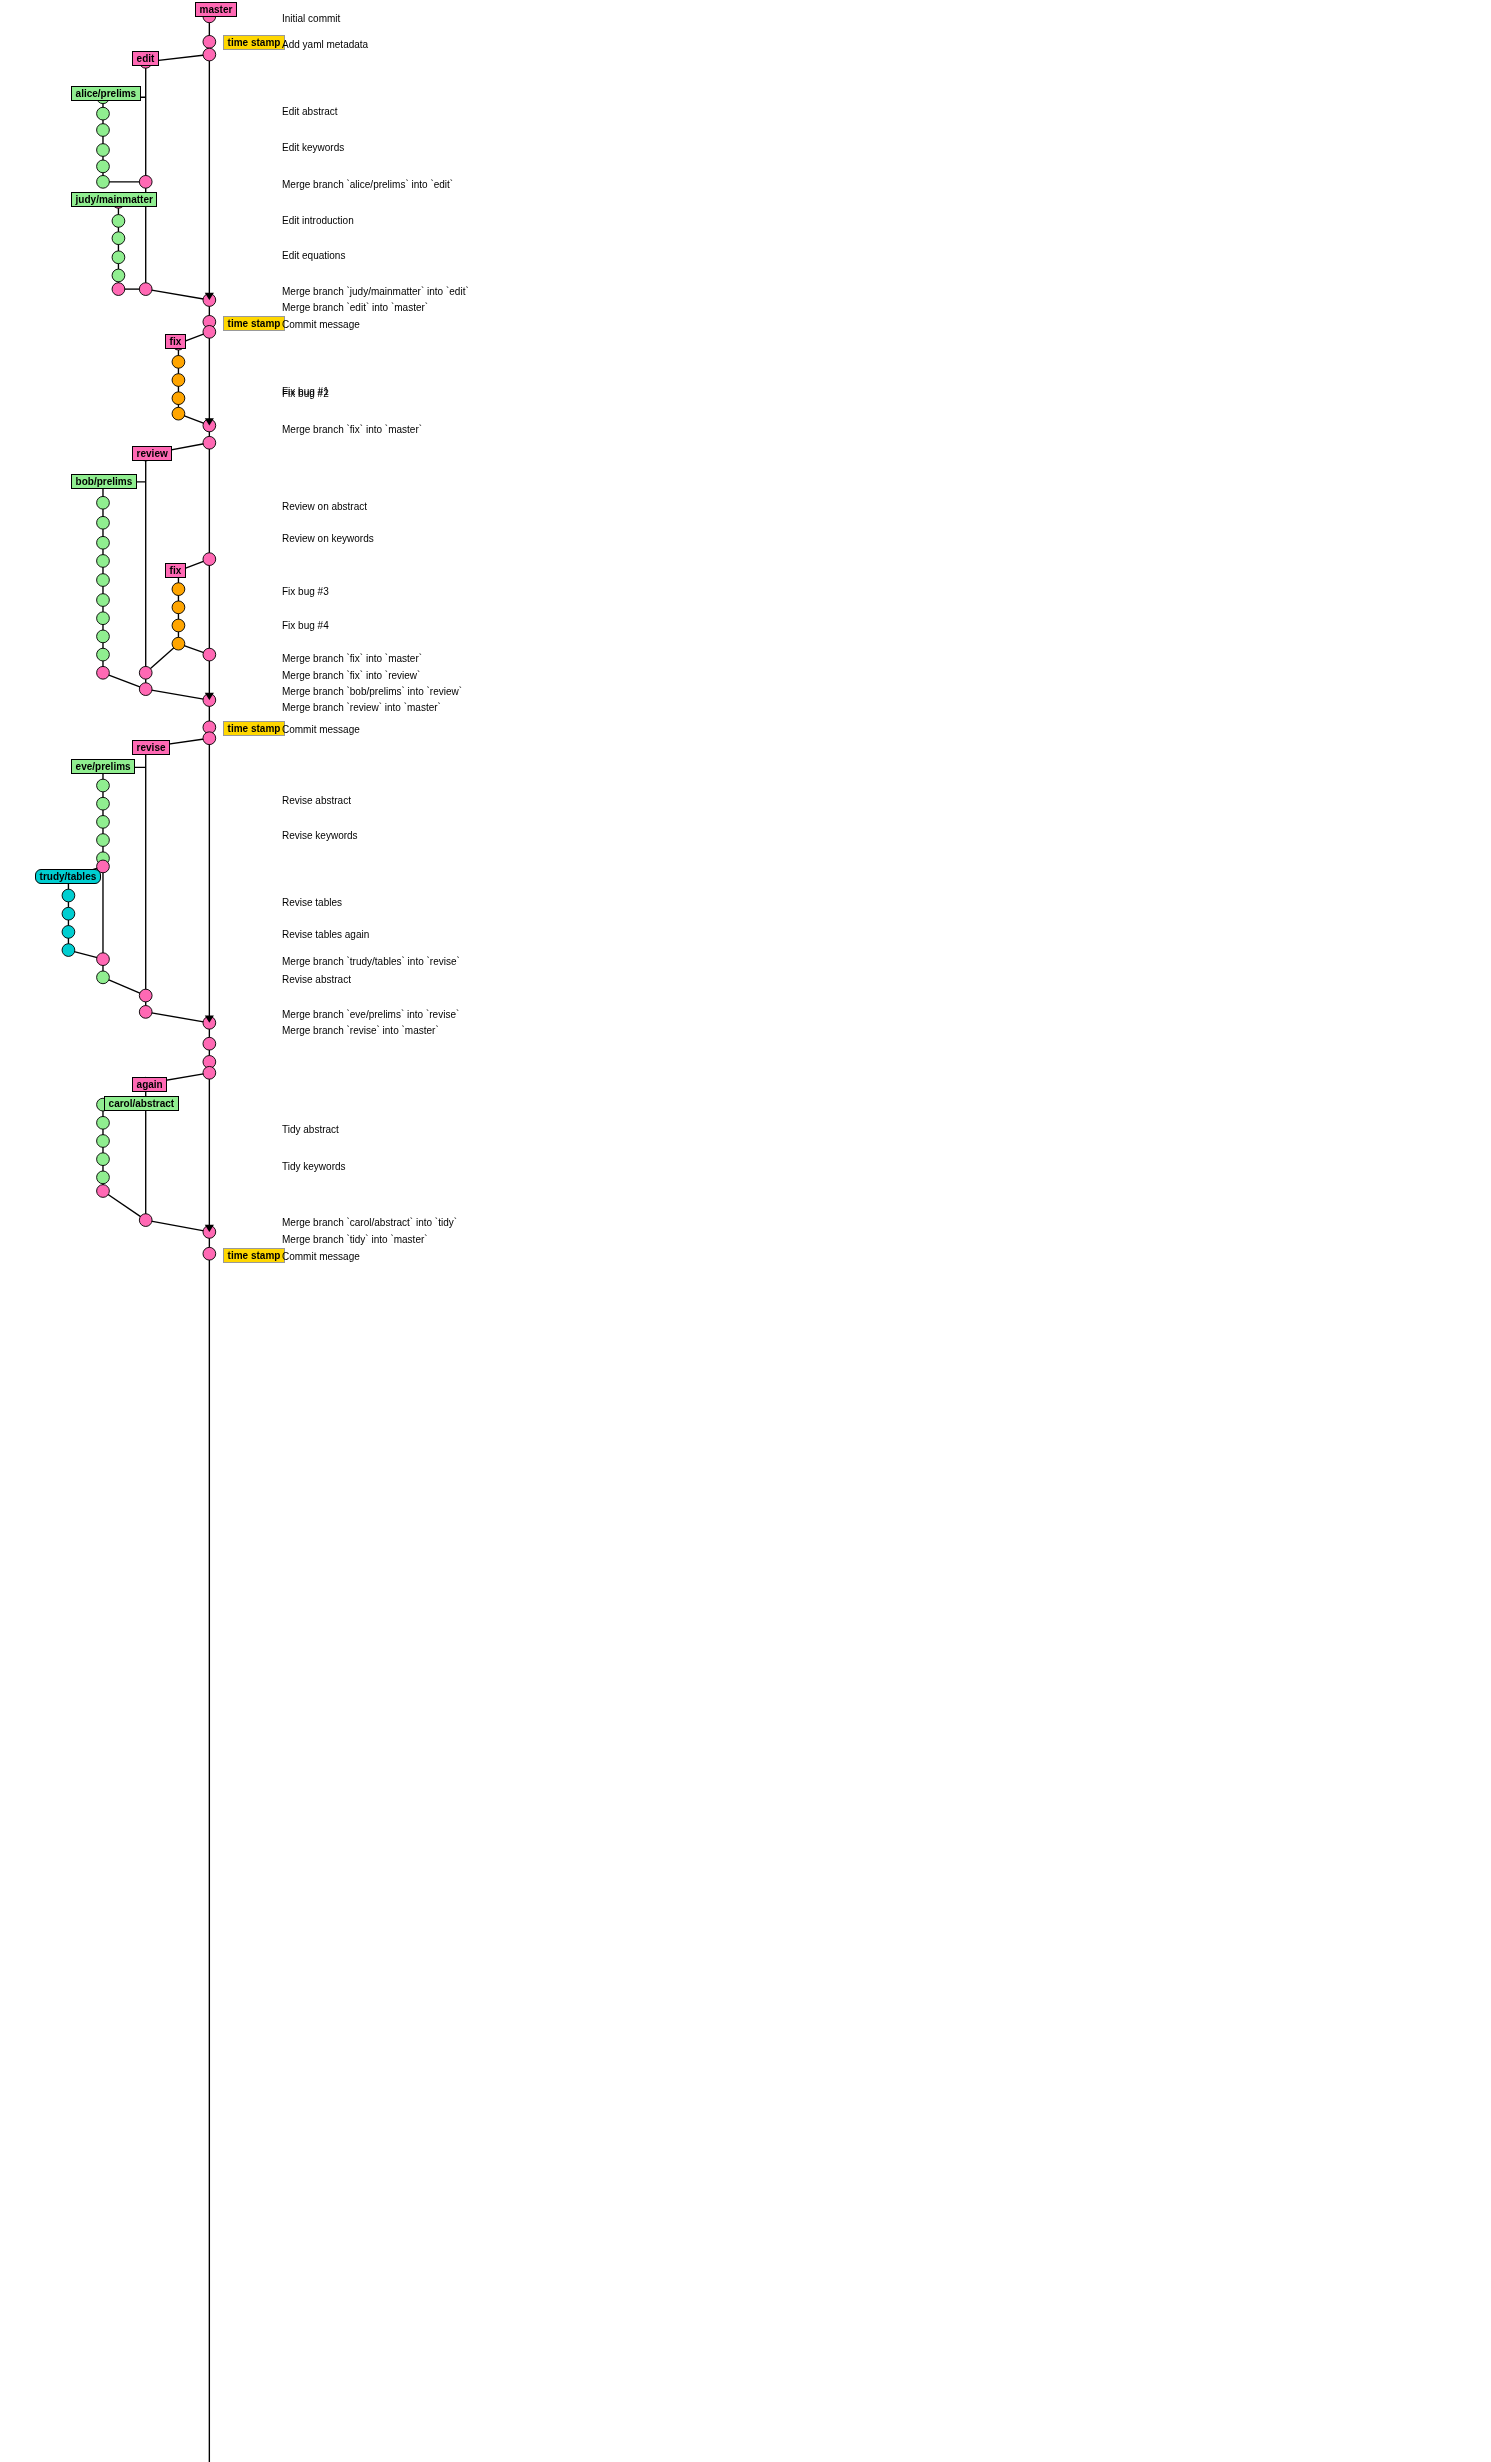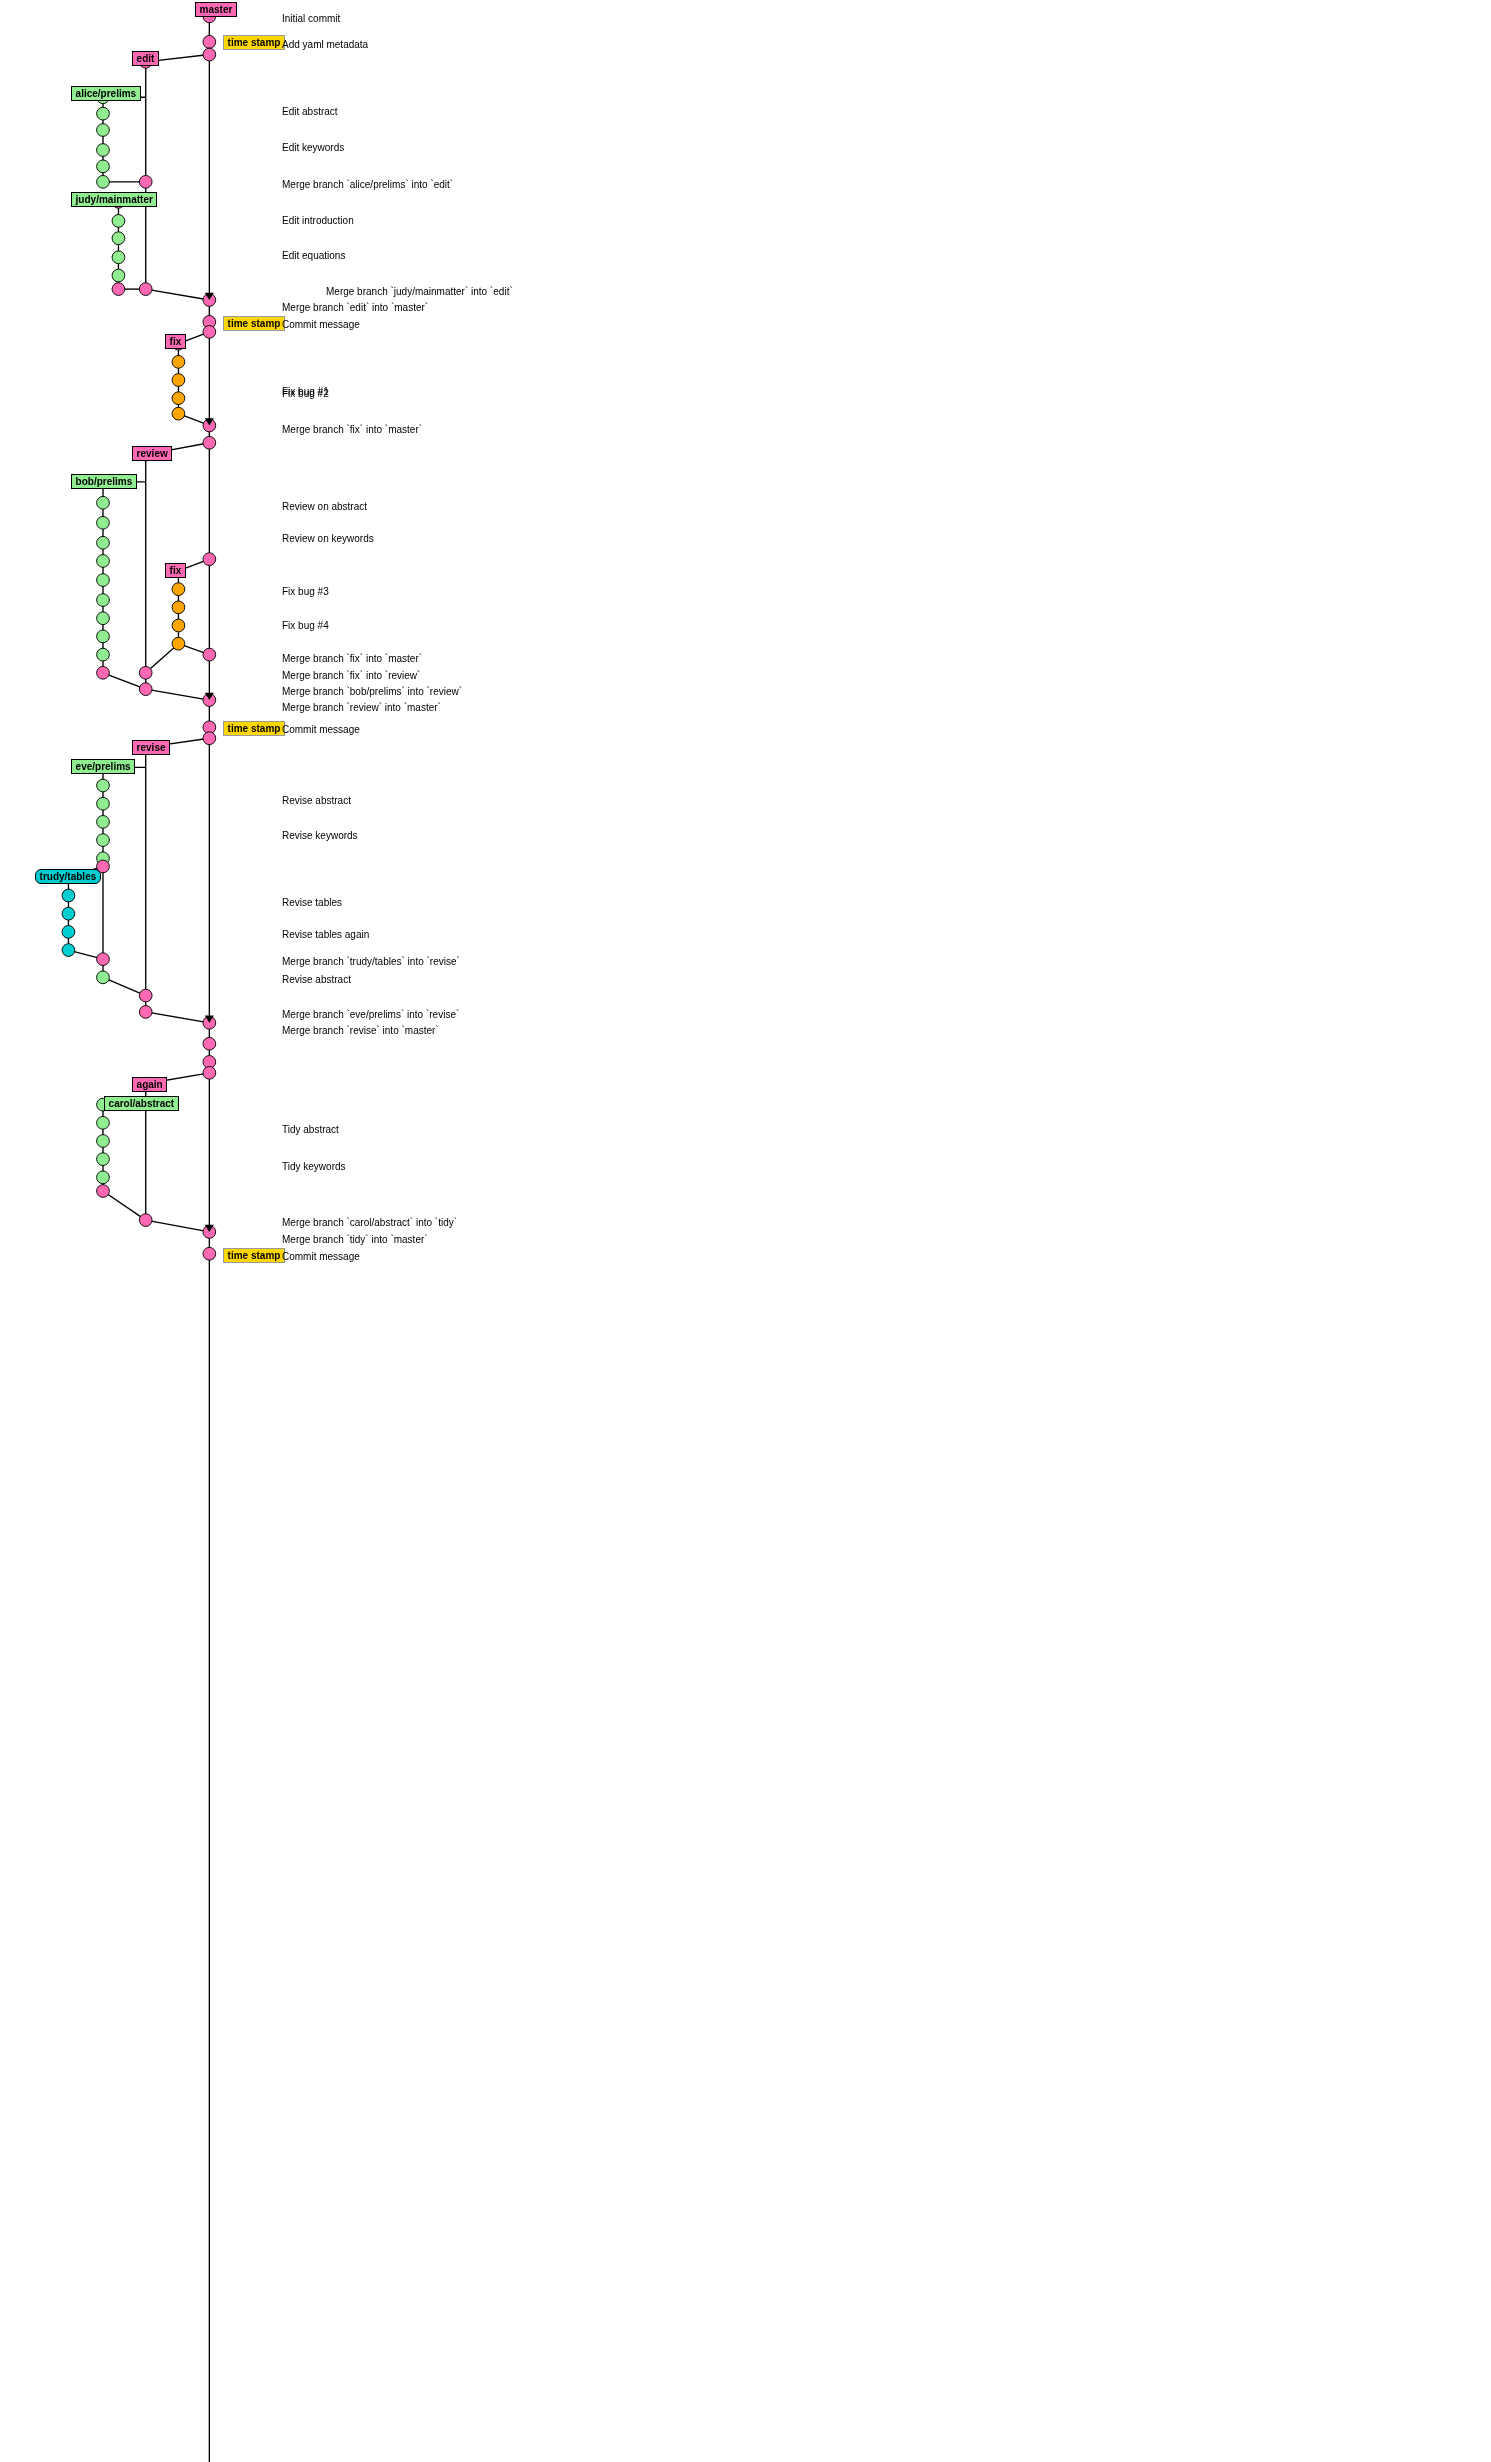--- a/index.html
+++ b/index.html
@@ -279,21 +279,21 @@
   <div class="branch-tag tag-timestamp" style="left:223px;top:1248px;">time stamp</div>
 
   <div class="commit-label" style="left:282px;top:9px;">Initial commit</div>
   <div class="commit-label" style="left:282px;top:35px;">Add yaml metadata</div>
 
   <div class="commit-label" style="left:282px;top:102px;">Edit abstract</div>
   <div class="commit-label" style="left:282px;top:138px;">Edit keywords</div>
   <div class="commit-label" style="left:282px;top:175px;">Merge branch `alice/prelims` into `edit`</div>
   <div class="commit-label" style="left:282px;top:211px;">Edit introduction</div>
   <div class="commit-label" style="left:282px;top:246px;">Edit equations</div>
-  <div class="commit-label" style="left:282px;top:282px;margin-left:44px;">Merge branch `judy/mainmatter` into `edit`</div>
+  <div class="commit-label" style="left:282px;top:282px;">Merge branch `judy/mainmatter` into `edit`</div>
   <div class="commit-label" style="left:282px;top:298px;">Merge branch `edit` into `master`</div>
   <div class="commit-label" style="left:282px;top:315px;">Commit message</div>
 
   <div class="commit-label" style="left:282px;top:352px;margin-top:30px;">Fix bug #1</div>
   <div class="commit-label" style="left:282px;top:384px;">Fix bug #2</div>
   <div class="commit-label" style="left:282px;top:420px;">Merge branch `fix` into `master`</div>
 
   <div class="commit-label" style="left:282px;top:497px;">Review on abstract</div>
   <div class="commit-label" style="left:282px;top:529px;">Review on keywords</div>
 

